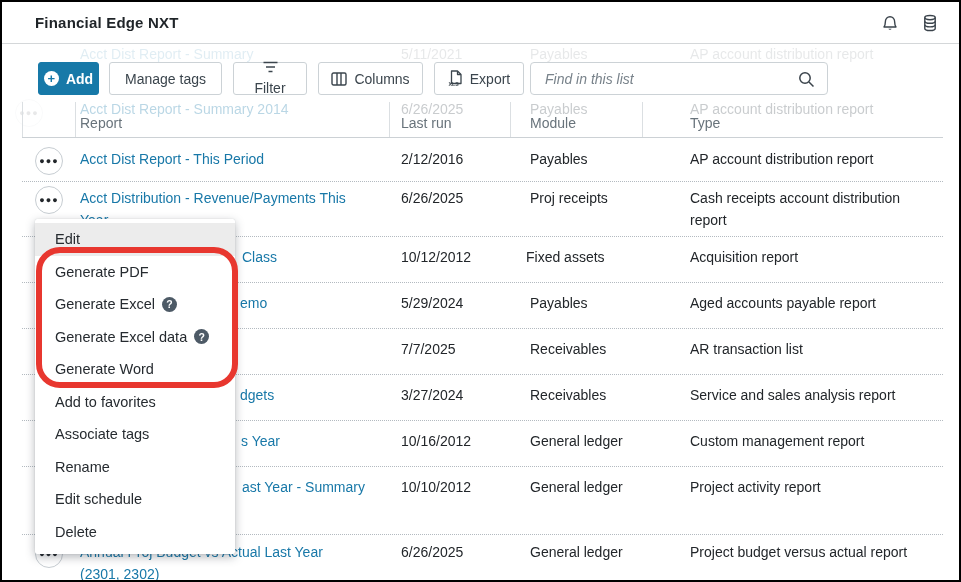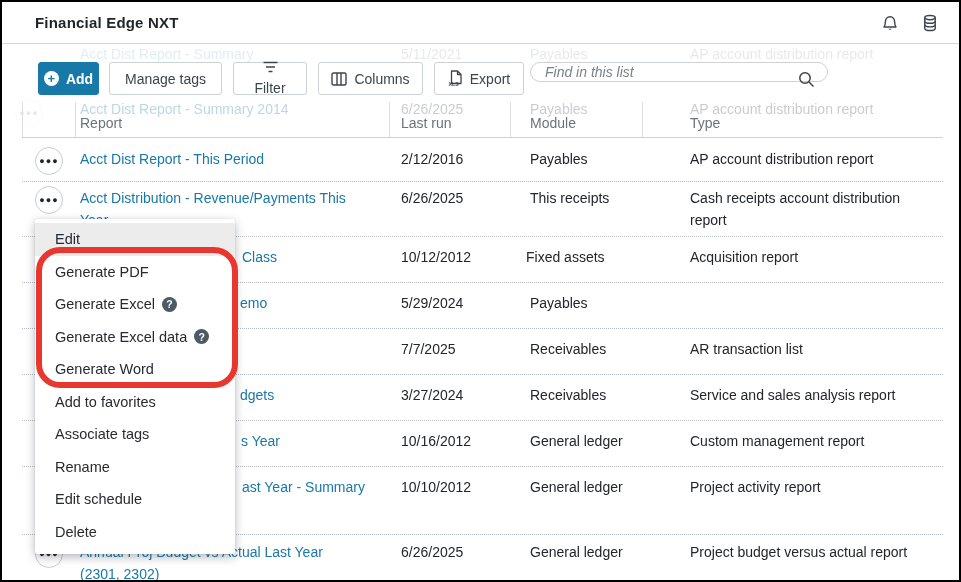--- a/index.html
+++ b/index.html
@@ -25,22 +25,22 @@
     justify-content:center; gap:7px; background:#fff; border:1px solid #ccd2d6;
     border-radius:3px; color:#3b454d; font-size:14px; cursor:pointer; z-index:15; }
   #add-btn { left:36px; width:61px; background:#1779a8; border-color:#1779a8; color:#fff; font-weight:700; }
   #add-plus { display:inline-flex; width:15px; height:15px; border-radius:50%;
     background:#fff; color:#1779a8; font-weight:700; font-size:13px;
     align-items:center; justify-content:center; line-height:1; }
   #managetags-btn { left:107px; width:113px; }
   #filter-btn { left:231px; width:74px;flex-direction:column; }
   #columns-btn { left:316px; width:105px; }
   #export-btn { left:432px; width:90px; }
-  #search-box { position:absolute; left:528px; top:60px; width:298px; height:20px;
-    border:1px solid #ccd2d6; border-radius:12px; background:#fff; z-index:15; }
+  #search-box { position:absolute; left:528px; top:60px; width:298px; height:33px;
+    border:1px solid #ccd2d6; border-radius:4px; background:#fff; z-index:15; }
   #search-input { position:absolute; left:0; top:0; width:100%; height:100%;
     border:0; outline:none; padding:0 36px 0 14px; font-size:14px;
     font-family:"Liberation Sans", sans-serif; color:#3b454d; background:transparent; }
   #search-input::placeholder { font-style:italic; color:#79838b; }
   #search-icon { position:absolute; right:12px; top:8px; }
 
   
   .ghost { position:absolute; white-space:nowrap; z-index:1; }
   .ghost .glink { color:#1878a8; }
   .ghost .gtxt { color:#4a545c; }
@@ -180,33 +180,34 @@
         <div class="ellipsis-btn" style="top: 10px;">●●●</div>
         <div class="cell link" style="left: 58px; top: 11px; width: 285px;">Acct Dist Report - This Period</div>
         <div class="cell" style="left: 379px; top: 11px;">2/12/2016</div>
         <div class="cell" style="left: 508px; top: 11px;">Payables</div>
         <div class="cell" style="left: 668px; top: 11px; width: 242px;">AP account distribution report</div>
       </div>
       <div class="row" style="top: 180px; height: 55px;">
         <div class="ellipsis-btn" style="top: 4px;">●●●</div>
         <div class="cell link" style="left: 58px; top: 5px; width: 285px;">Acct Distribution - Revenue/Payments This Year</div>
         <div class="cell" style="left: 379px; top: 5px;">6/26/2025</div>
-        <div class="cell" style="left: 508px; top: 5px;">This receipts</div>
+        <div class="cell" style="left: 508px; top: 5px;">Proj receipts</div>
         <div class="cell" style="left: 668px; top: 5px; width: 242px;">Cash receipts account distribution report</div>
       </div>
       <div class="row" style="top: 235px; height: 46px;">
         <div class="cell link" style="left: 220px; top: 9px;">Class</div>
         <div class="cell" style="left: 379px; top: 9px;">10/12/2012</div>
         <div class="cell" style="left: 504px; top: 9px;">Fixed assets</div>
         <div class="cell" style="left: 668px; top: 9px; width: 242px;">Acquisition report</div>
       </div>
       <div class="row" style="top: 281px; height: 46px;">
         <div class="cell link" style="left: 218px; top: 9px;">emo</div>
         <div class="cell" style="left: 379px; top: 9px;">5/29/2024</div>
         <div class="cell" style="left: 508px; top: 9px;">Payables</div>
+        <div class="cell" style="left: 668px; top: 9px; width: 242px;">Aged accounts payable report</div>
       </div>
       <div class="row" style="top: 327px; height: 46px;">
         <div class="cell" style="left: 379px; top: 9px;">7/7/2025</div>
         <div class="cell" style="left: 508px; top: 9px;">Receivables</div>
         <div class="cell" style="left: 668px; top: 9px; width: 242px;">AR transaction list</div>
       </div>
       <div class="row" style="top: 373px; height: 46px;">
         <div class="cell link" style="left: 218px; top: 9px;">dgets</div>
         <div class="cell" style="left: 379px; top: 9px;">3/27/2024</div>
         <div class="cell" style="left: 508px; top: 9px;">Receivables</div>

